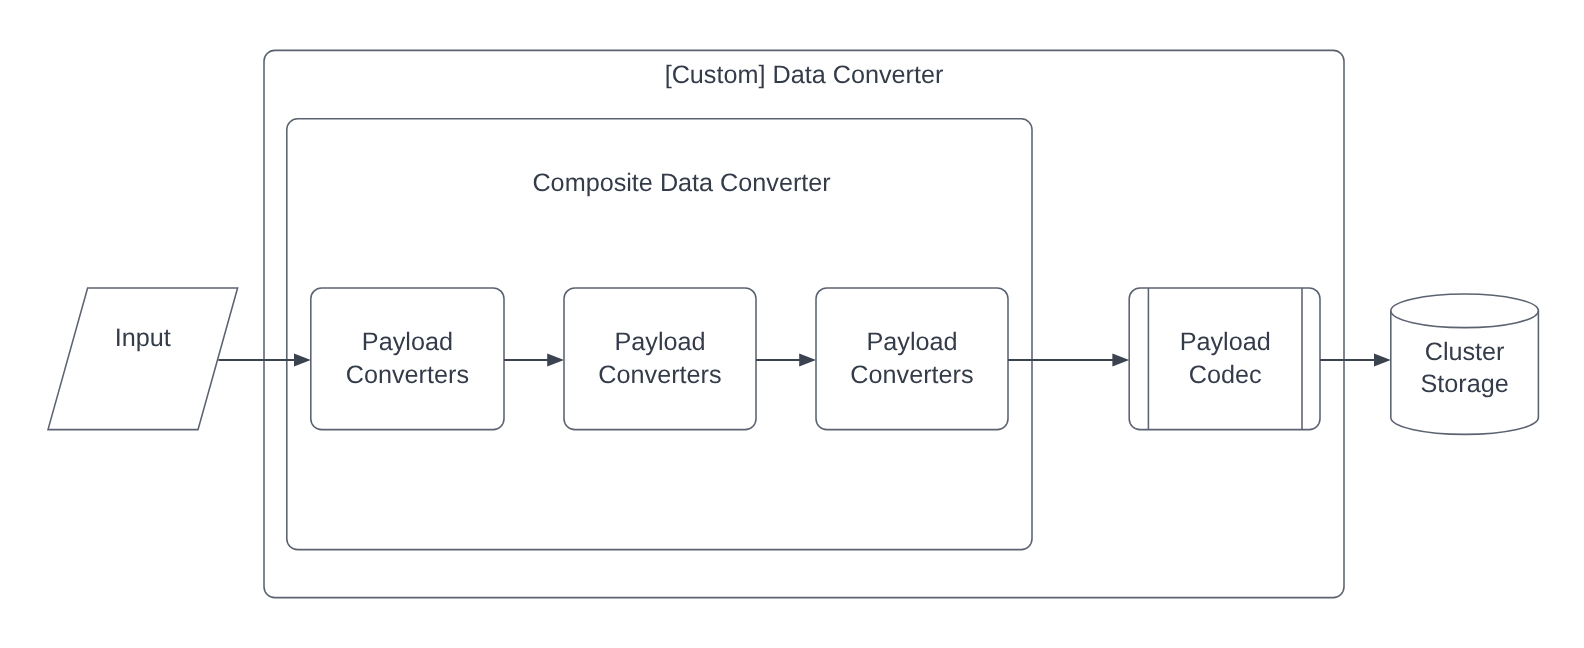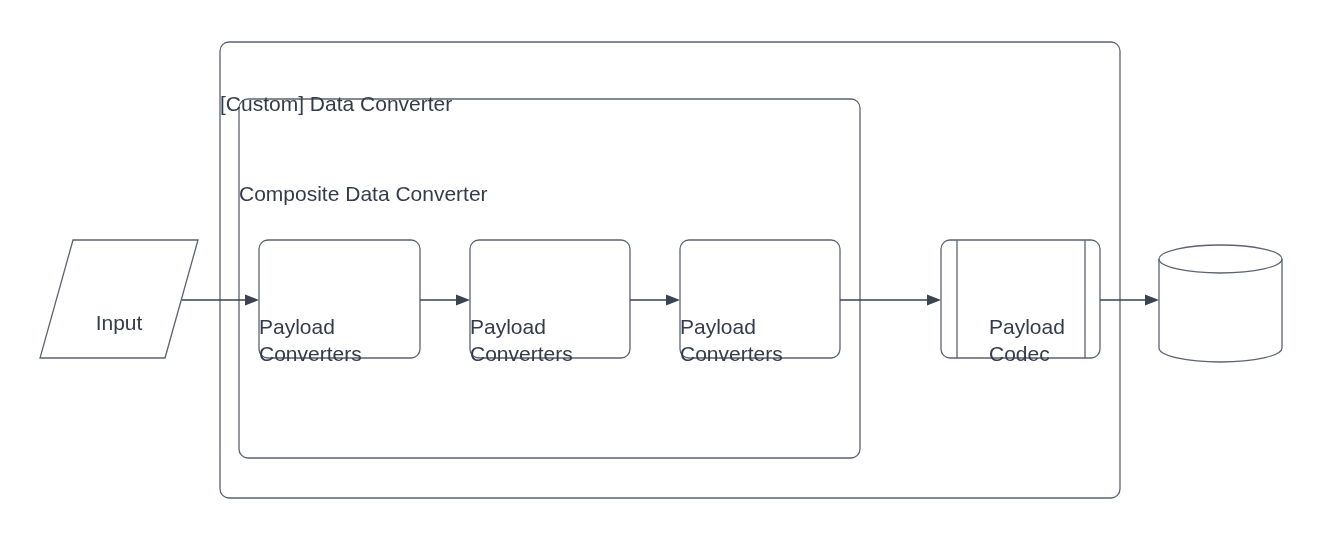--- a/index.html
+++ b/index.html
@@ -32,24 +32,23 @@
     fill: none;
   }
   svg.shapes .edge-head {
     fill: var(--edge, #3b4250);
     stroke: none;
   }
   .label {
     position: absolute;
     font-size: 21px;
     line-height: 1.3;
-    text-align: left;
+    text-align: center;
     color: var(--text, #343b49);
     white-space: normal;
-    margin-top: 41px;
   }
   .label.flex-center {
     display: flex;
     align-items: center;
     justify-content: center;
   }
 </style>
 </head>
 <body>
 
@@ -105,16 +104,17 @@
   <div class="label" style="left:239px; top:139px; width:658px;">Composite Data Converter</div>
 
   <div class="label flex-center" style="left:40px; top:240px; width:158px; height:84px;">Input</div>
 
   <div class="label flex-center" style="left:259px; top:240px; width:161px; height:118px;">Payload Converters</div>
 
   <div class="label flex-center" style="left:470px; top:240px; width:160px; height:118px;">Payload Converters</div>
 
   <div class="label flex-center" style="left:680px; top:240px; width:160px; height:118px;">Payload Converters</div>
 
-  <div class="label flex-center" style="left:957px; top:240px; width:128px; height:118px;padding-left:32px;">Payload Codec</div>
+  <div class="label flex-center" style="left:957px; top:240px; width:128px; height:118px;">Payload Codec</div>
 
+  <div class="label flex-center" style="left:1159px; top:252px; width:123px; height:110px;">Cluster Storage</div>
 
 </div>
 
 </body></html>

